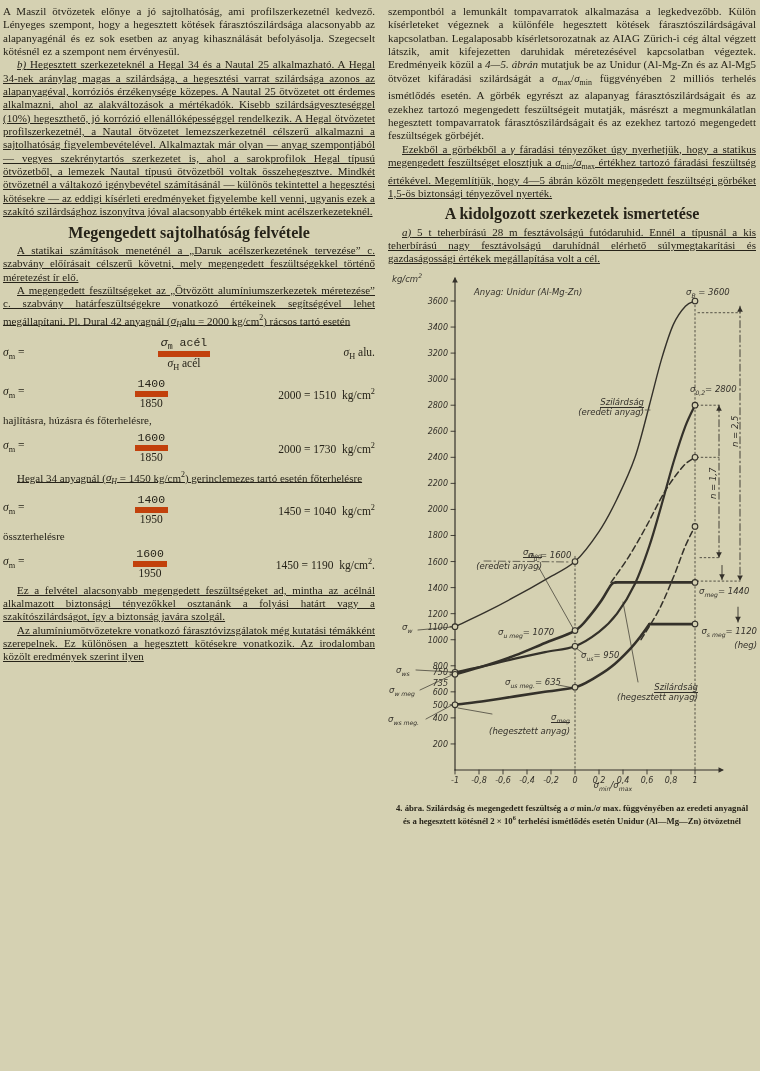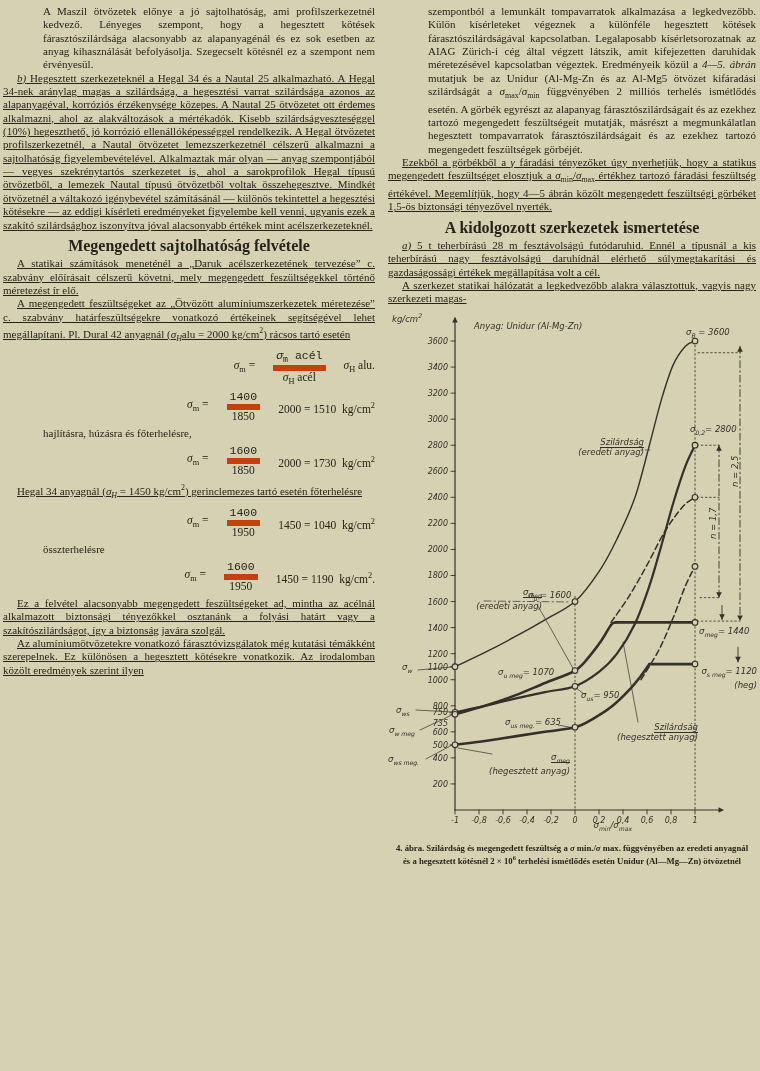--- a/index.html
+++ b/index.html
@@ -1,25 +1,25 @@
 <!DOCTYPE html>
 <html><head>
 <meta charset="utf-8">
 <style>
   html,body{margin:0;padding:0;width:760px;height:1071px;overflow:hidden;}
   body{background:#d5d1b2;color:#262319;font-family:"Liberation Serif",serif;}
   #page{display:grid;grid-template-columns:372px 368px;column-gap:13px;padding:5px 3px 0 3px;}
   .col{font-size:11px;line-height:13.35px;text-align:justify;}
   .col p{margin:0;}
   p.ind{text-indent:14px;text-decoration:underline;}
-  p.noind{text-indent:0;margin-left:40px;}
+  p.noind{text-indent:0;}
   .bh{text-align:center;font-weight:bold;font-size:16px;margin:7px 0 5px 0;}
   sub{font-size:72%;}
   sup{font-size:72%;}
-  .formula{display:flex;justify-content:flex-end;align-items:center;gap:18px;margin:5px 0 4px 0;font-size:11.5px;text-indent:0;}
+  .formula{display:flex;justify-content:space-between;align-items:center;gap:11px;margin:5px 0 4px 0;font-size:11.5px;text-indent:0;}
   .frac{display:inline-flex;flex-direction:column;text-align:center;line-height:1.12;}
   .frac .num{border-bottom:6px solid #c2410c;padding:0 3px;font-family:Liberation Mono, monospace;}
   .frac .den{padding:0 3px;}
   
   #figure{margin-top:4px;}
   #chart{position:relative;width:370px;height:530px;}
   #chart svg{position:absolute;left:0;top:0;}
   #chart-labels{position:absolute;left:0;top:0;width:370px;height:530px;pointer-events:none;}
   .clabel{position:absolute;font-family:"DejaVu Sans",sans-serif;font-style:italic;font-size:8.5px;line-height:10.5px;color:#33302a;white-space:nowrap;}
   .clabel.ctr{text-align:right;white-space:normal;}
@@ -83,21 +83,20 @@
       </div>
       <p class="ind">Ez a felvétel alacsonyabb megengedett feszültségeket ad, mintha az acélnál alkalmazott biztonsági tényezőkkel osztanánk a folyási határt vagy a szakítószilárdságot, így a biztonság javára szolgál.</p>
       <p class="ind">Az alumíniumötvözetekre vonatkozó fárasztóvizsgálatok még kutatási témákként szerepelnek. Ez különösen a hegesztett kötésekre vonatkozik. Az irodalomban közölt eredmények szerint ilyen</p>
     </div>
   <div class="col" id="col-right">
     <div id="right-text">
         <p class="noind">szempontból a lemunkált tompavarratok alkalmazása a legkedvezőbb. Külön kísérleteket végeznek a különféle hegesztett kötések fárasztószilárdságával kapcsolatban. Legalaposabb kísérletsorozatnak az AIAG Zürich-i cég által végzett látszik, amit kifejezetten daruhidak méretezésével kapcsolatban végeztek. Eredményeik közül a <i>4—5. ábrán</i> mutatjuk be az Unidur (Al-Mg-Zn és az Al-Mg5 ötvözet kifáradási szilárdságát a <i>σ</i><sub>max</sub>/<i>σ</i><sub>min</sub> függvényében 2 milliós terhelés ismétlődés esetén. A görbék egyrészt az alapanyag fárasztószilárdságait és az ezekhez tartozó megengedett feszültségeit mutatják, másrészt a megmunkálatlan hegesztett tompavarratok fárasztószilárdságait és az ezekhez tartozó megengedett feszültségek görbéjét.</p>
         <p class="ind">Ezekből a görbékből a <i>γ</i> fáradási tényezőket úgy nyerhetjük, hogy a statikus megengedett feszültséget elosztjuk a <i>σ</i><sub>min</sub>/<i>σ</i><sub>max</sub> értékhez tartozó fáradási feszültség értékével. Megemlítjük, hogy 4—5 ábrán közölt megengedett feszültségi görbéket 1,5-ös biztonsági tényezővel nyerték.</p>
         <div class="bh">A kidolgozott szerkezetek ismertetése</div>
         <p class="ind"><i>a)</i> 5 t teherbírású 28 m fesztávolságú futódaruhid. Ennél a típusnál a kis teherbírású nagy fesztávolságú daruhídnál elérhető súlymegtakarítási és gazdaságossági értékek megállapítása volt a cél.</p>
-        <p class="ind">A szerkezet statikai hálózatát a legkedvezőbb alakra választottuk, vagyis nagy szerkezeti magas-</p>
       </div>
     <div id="figure">
       <div id="chart">
         <svg id="chart-svg" width="370" height="530">
             <line x1="67" y1="500" x2="67" y2="8" stroke="#34312a" stroke-width="1.2" fill="none" stroke-linecap="round"></line>
             <polygon points="64.2,12.5 69.8,12.5 67,7" fill="#34312a"></polygon>
             <line x1="67" y1="500" x2="334" y2="500" stroke="#34312a" stroke-width="1.2" fill="none" stroke-linecap="round"></line>
             <polygon points="330.5,497.2 330.5,502.8 336,500" fill="#34312a"></polygon>
             <line x1="67" y1="500" x2="67" y2="504" stroke="#34312a" stroke-width="0.9" fill="none" stroke-linecap="round"></line>
             <text x="67" y="513" fill="#34312a" text-anchor="middle" font-size="8" font-style="italic" font-family="DejaVu Sans, sans-serif">-1</text>
@@ -211,21 +210,21 @@
             <circle cx="187" cy="417.2722" r="2.8" fill="#d5d1b2" stroke="#34312a" stroke-width="1.1"></circle>
             <circle cx="307" cy="30.991999999999962" r="2.8" fill="#d5d1b2" stroke="#34312a" stroke-width="1.1"></circle>
             <circle cx="307" cy="135.216" r="2.8" fill="#d5d1b2" stroke="#34312a" stroke-width="1.1"></circle>
             <circle cx="307" cy="187.32799999999997" r="2.8" fill="#d5d1b2" stroke="#34312a" stroke-width="1.1"></circle>
             <circle cx="307" cy="256.3764" r="2.8" fill="#d5d1b2" stroke="#34312a" stroke-width="1.1"></circle>
             <circle cx="307" cy="312.3968" r="2.8" fill="#d5d1b2" stroke="#34312a" stroke-width="1.1"></circle>
             <circle cx="307" cy="354.0864" r="2.8" fill="#d5d1b2" stroke="#34312a" stroke-width="1.1"></circle>
           </svg>
         <div id="chart-labels">
             <div class="clabel" style="left: 4px; top: 1px;">kg/cm<sup>2</sup></div>
-            <div class="clabel" style="left: 86px; top: 11px;">Anyag: Unidur (Al-Mg-Zn)</div>
+            <div class="clabel" style="left: 86px; top: 17px;">Anyag: Unidur (Al-Mg-Zn)</div>
             <div class="clabel" style="left: 298px; top: 17px;">σ<sub>B</sub> = 3600</div>
             <div class="clabel" style="left: 302px; top: 114px;">σ<sub>0,2</sub>= 2800</div>
             <div class="clabel ctr" style="left: 160px; top: 127px; width: 96px;"><span class="ul">Szilárdság</span><br>(eredeti anyag)</div>
             <div class="clabel ctr" style="left: 66px; top: 277px; width: 88px;"><span class="ul">σ<sub>meg</sub></span><br>(eredeti anyag)</div>
             <div class="clabel" style="left: 140px; top: 280px;">σ<sub>u</sub> = 1600</div>
             <div class="clabel" style="left: 110px; top: 357px;">σ<sub>u meg</sub>= 1070</div>
             <div class="clabel" style="left: 193px; top: 380px;">σ<sub>us</sub>= 950</div>
             <div class="clabel" style="left: 117px; top: 407px;">σ<sub>us meg.</sub>= 635</div>
             <div class="clabel ctr" style="left: 210px; top: 412px; width: 100px;"><span class="ul">Szilárdság</span><br>(hegesztett anyag)</div>
             <div class="clabel ctr" style="left: 78px; top: 442px; width: 104px;"><span class="ul">σ<sub>meg</sub></span><br>(hegesztett anyag)</div>

